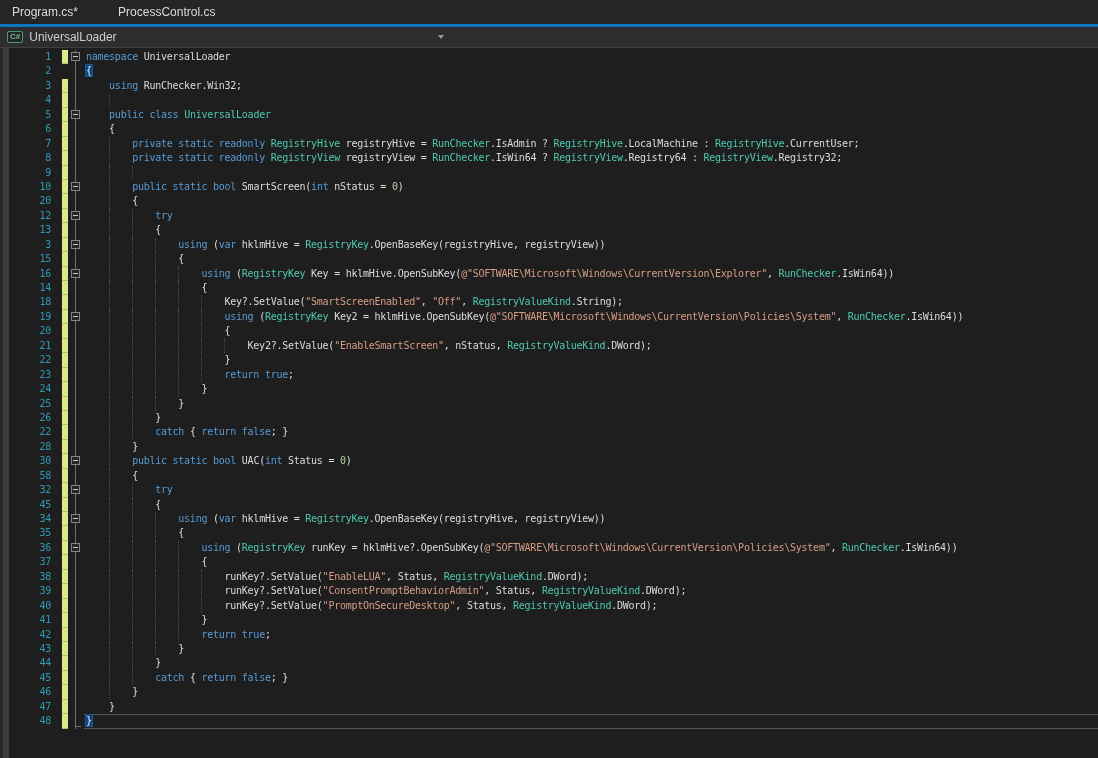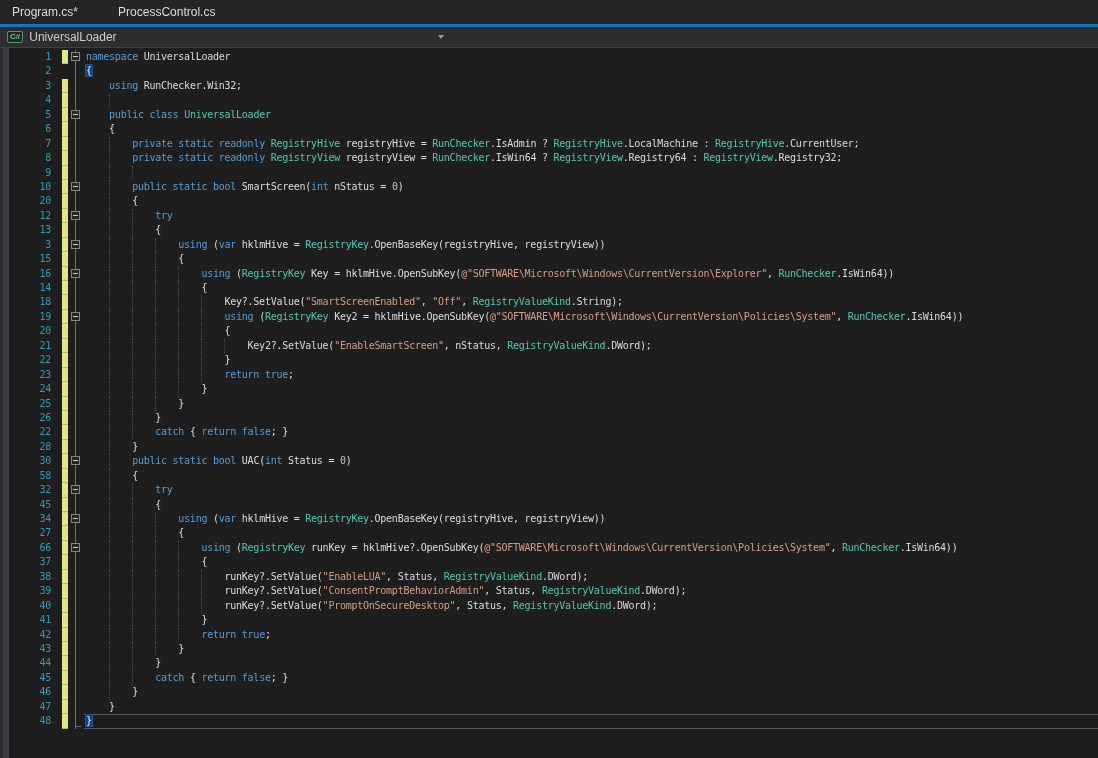--- a/index.html
+++ b/index.html
@@ -341,29 +341,29 @@
         <div class="row">
           <div class="ln">34</div>
           <div class="cb mod"></div>
           <div class="foldcol">
             <div class="vline"></div>
             <div class="foldbox"></div>
           </div>
           <div class="codecell"><div class="guide" style="left: 25.08px;"></div><div class="guide" style="left: 48.16px;"></div><div class="guide" style="left: 71.24px;"></div><span class="segs"><span>                </span><span class="tk-kw">using</span><span class="tk-pl"> (</span><span class="tk-kw">var</span><span class="tk-pl"> hklmHive = </span><span class="tk-ty">RegistryKey</span><span class="tk-pl">.OpenBaseKey(registryHive, registryView))</span></span></div>
         </div>
         <div class="row">
-          <div class="ln">27</div>
+          <div class="ln">35</div>
           <div class="cb mod"></div>
           <div class="foldcol">
             <div class="vline"></div>
           </div>
           <div class="codecell"><div class="guide" style="left: 25.08px;"></div><div class="guide" style="left: 48.16px;"></div><div class="guide" style="left: 71.24px;"></div><span class="segs"><span>                </span><span class="tk-pl">{</span></span></div>
         </div>
         <div class="row">
-          <div class="ln">66</div>
+          <div class="ln">36</div>
           <div class="cb mod"></div>
           <div class="foldcol">
             <div class="vline"></div>
             <div class="foldbox"></div>
           </div>
           <div class="codecell"><div class="guide" style="left: 25.08px;"></div><div class="guide" style="left: 48.16px;"></div><div class="guide" style="left: 71.24px;"></div><div class="guide" style="left: 94.32px;"></div><span class="segs"><span>                    </span><span class="tk-kw">using</span><span class="tk-pl"> (</span><span class="tk-ty">RegistryKey</span><span class="tk-pl"> runKey = hklmHive?.OpenSubKey(</span><span class="tk-str">@"SOFTWARE\Microsoft\Windows\CurrentVersion\Policies\System"</span><span class="tk-pl">, </span><span class="tk-ty">RunChecker</span><span class="tk-pl">.IsWin64))</span></span></div>
         </div>
         <div class="row">
           <div class="ln">37</div>
           <div class="cb mod"></div>

